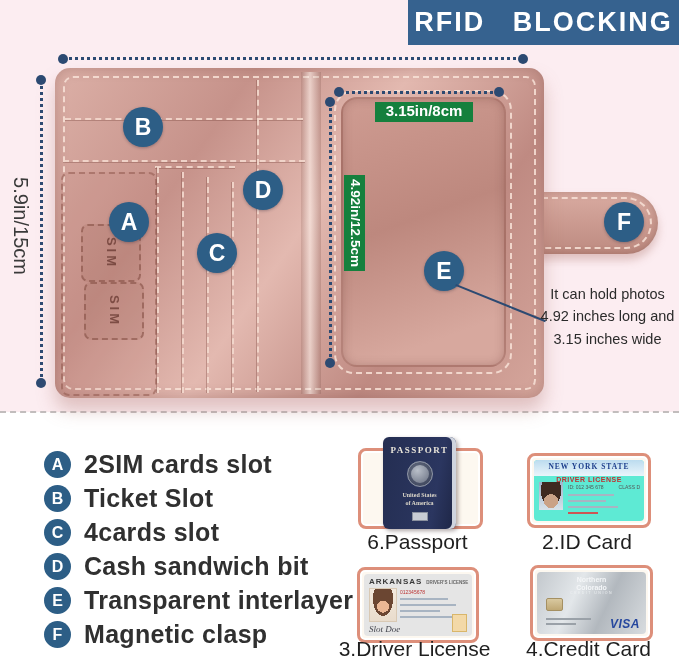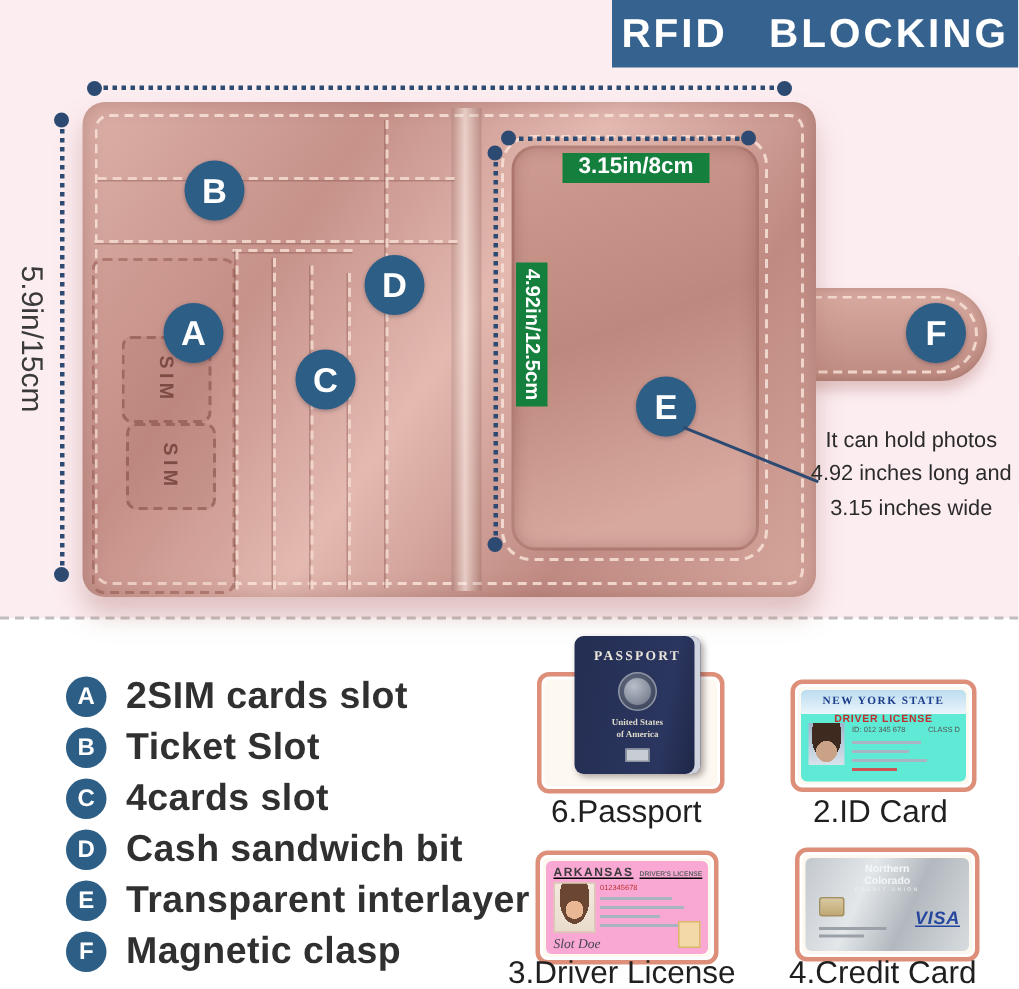--- a/index.html
+++ b/index.html
@@ -71,21 +71,21 @@
   .pp-code{width:14px;height:7px;background:#c8ccd4;border:1px solid #8b919f;}
   .idc{background:#5eead4;border-radius:4px;overflow:hidden;}
   .idc-sky{background:linear-gradient(180deg,#bcdcef 0%,#eaf5fb 100%);}
   .idc-state{font-family:"Liberation Serif",serif;font-weight:bold;color:#1c3e8c;font-size:7.5px;letter-spacing:1px;text-align:center;}
   .idc-doc{color:#c03030;font-weight:bold;font-size:7px;letter-spacing:0.5px;text-align:center;}
   .idc-photo{background:radial-gradient(circle at 50% 68%, #caa287 0 7px, transparent 7px),
              radial-gradient(ellipse at 50% 30%, #3f2a20 0 10px, transparent 10px),
              linear-gradient(180deg,#9fb4cc,#d8e2ea);}
   .bar{background:#a8b4c2;height:2px;}
   .tiny{font-size:5px;color:#555;}
-  .dl{background:#f9a8d4;border-radius:4px;overflow:hidden;text-decoration:underline;}
+  .dl{background:#e5e5e5;border-radius:4px;overflow:hidden;}
   .dl-state{font-weight:bold;color:#3a3a3a;font-size:8px;letter-spacing:1px;}
   .dl-doc{font-size:4.5px;color:#666;font-weight:bold;}
   .dl-photo{background:radial-gradient(circle at 50% 55%, #eab795 0 6px, transparent 6px),
             radial-gradient(ellipse at 50% 30%, #6b4632 0 10px, transparent 10px),
             linear-gradient(180deg,#f3e9dd,#e9dccc);border:1px solid #d9c9b4;}
   .dl-sig{font-family:"Liberation Serif",serif;font-style:italic;font-size:9px;color:#44464f;}
   .cc{background:linear-gradient(115deg,#c3c8cd 0%,#e3e7ea 35%,#b2b8be 62%,#d8dcdf 100%);border-radius:4px;overflow:hidden;}
   .cc-bank{color:#f4f6f8;font-weight:bold;font-size:7px;line-height:1.1;text-align:center;}
   .cc-cu{color:#eef1f3;font-size:3.5px;letter-spacing:1.5px;text-align:center;}
   .cc-chip{width:15px;height:11px;border-radius:2px;border:1px solid #a59062;background:linear-gradient(#d9c9a0,#bfa875);}
@@ -189,21 +189,21 @@
       <div class="feature-badge">E</div>
       <div class="feature-label">Transparent interlayer</div>
     </div>
     <div class="feature-row">
       <div class="feature-badge">F</div>
       <div class="feature-label">Magnetic clasp</div>
     </div>
   </div>
 
   <div class="abs frame" style="left:358px;top:448px;width:119px;height:75px;"></div>
-  <div class="abs passport" style="left:383px;top:424px;width:84px;height:92px;">
+  <div class="abs passport" style="left:383px;top:437px;width:73px;height:92px;">
     <div class="pp-title" style="margin-top:8px;">PASSPORT</div>
     <div class="pp-emblem" style="margin:6px auto 0 auto;"></div>
     <div class="pp-country" style="margin-top:5px;">United States</div>
     <div class="pp-country">of America</div>
     <div class="pp-code" style="margin:4px auto 0 auto;"></div>
   </div>
   <div class="abs item-label" style="left:345px;top:530px;width:145px;">6.Passport</div>
 
   <div class="abs frame" style="left:527px;top:453px;width:118px;height:69px;padding:0;">
     <div class="idc" style="position:absolute;left:4px;top:4px;right:4px;bottom:4px;">
@@ -243,18 +243,18 @@
   <div class="abs frame" style="left:530px;top:565px;width:117px;height:70px;">
     <div class="cc" style="position:absolute;left:4px;top:4px;right:4px;bottom:4px;">
       <div style="padding-top:4px;">
         <div class="cc-bank">Northern</div>
         <div class="cc-bank">Colorado</div>
         <div class="cc-cu">CREDIT UNION</div>
       </div>
       <div class="cc-chip" style="position:absolute;left:9px;top:26px;"></div>
       <div class="bar" style="position:absolute;left:9px;bottom:14px;width:45px;background:#9aa1a8;"></div>
       <div class="bar" style="position:absolute;left:9px;bottom:9px;width:30px;background:#9aa1a8;"></div>
-      <div class="cc-visa" style="position:absolute;right:6px;bottom:15px;text-decoration:underline;">VISA</div>
+      <div class="cc-visa" style="position:absolute;right:6px;bottom:3px;">VISA</div>
     </div>
   </div>
   <div class="abs item-label" style="left:516px;top:637px;width:145px;">4.Credit Card</div>
 
 </div>
 
 </body></html>

